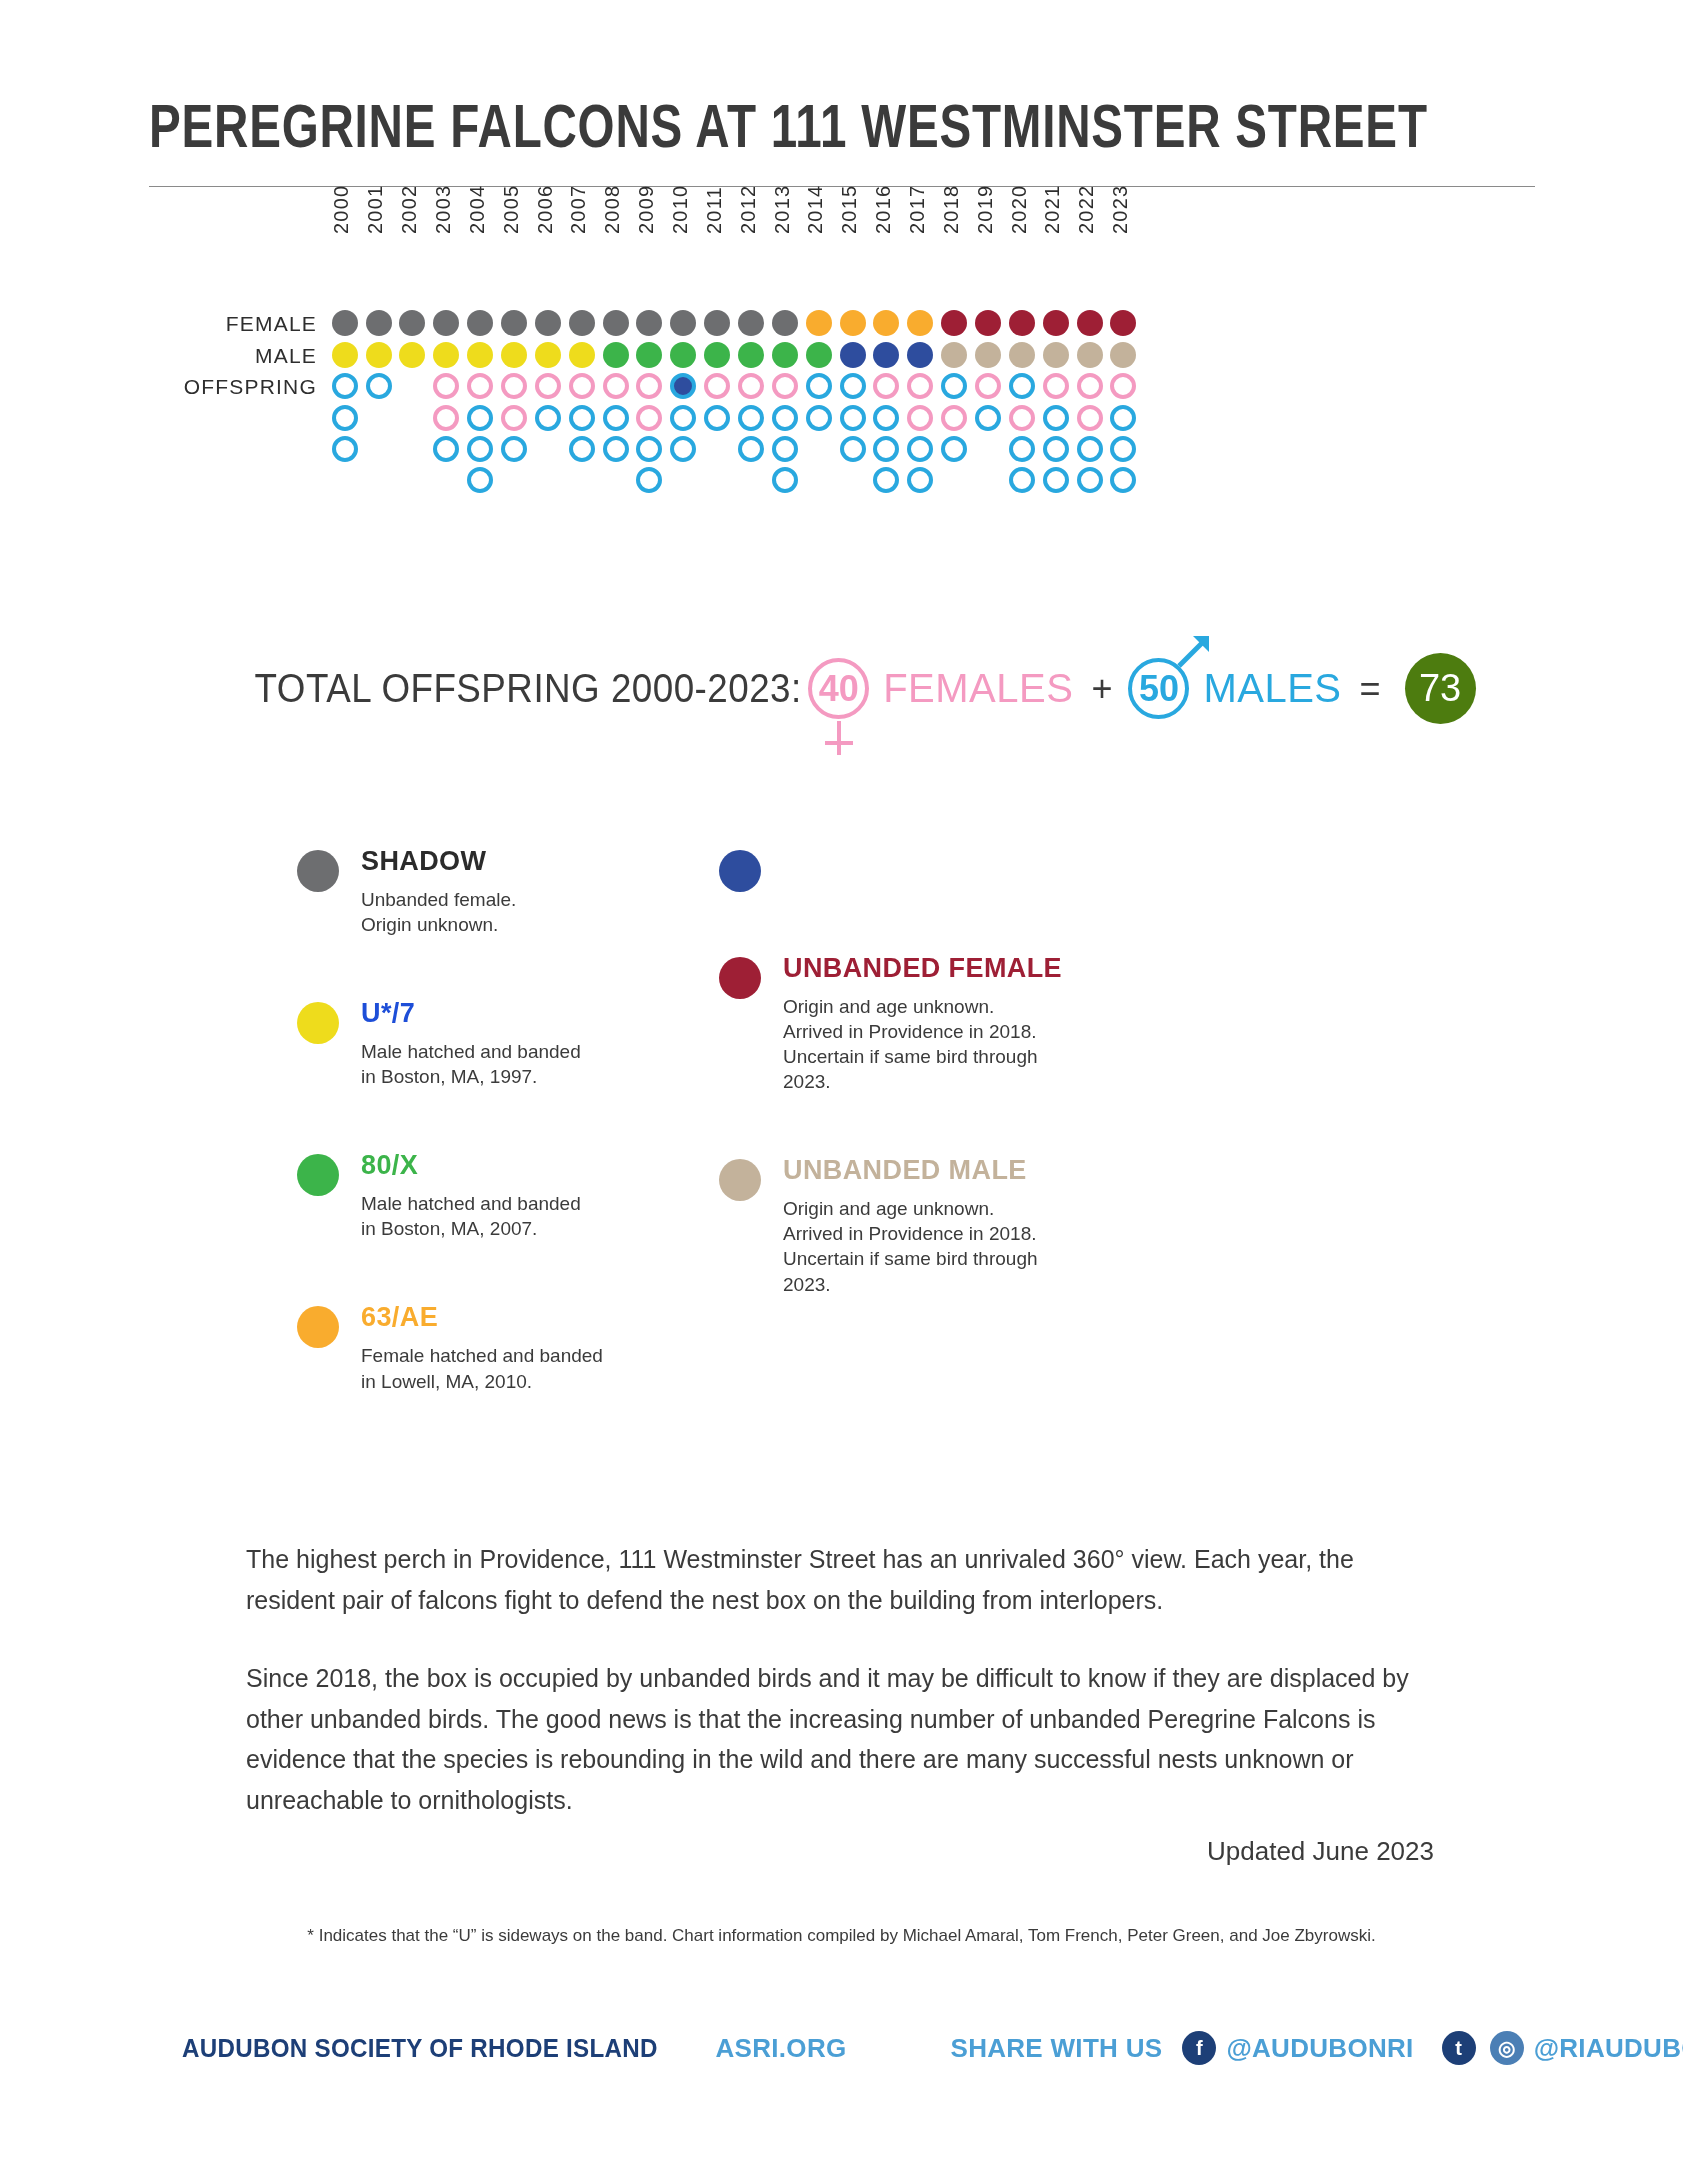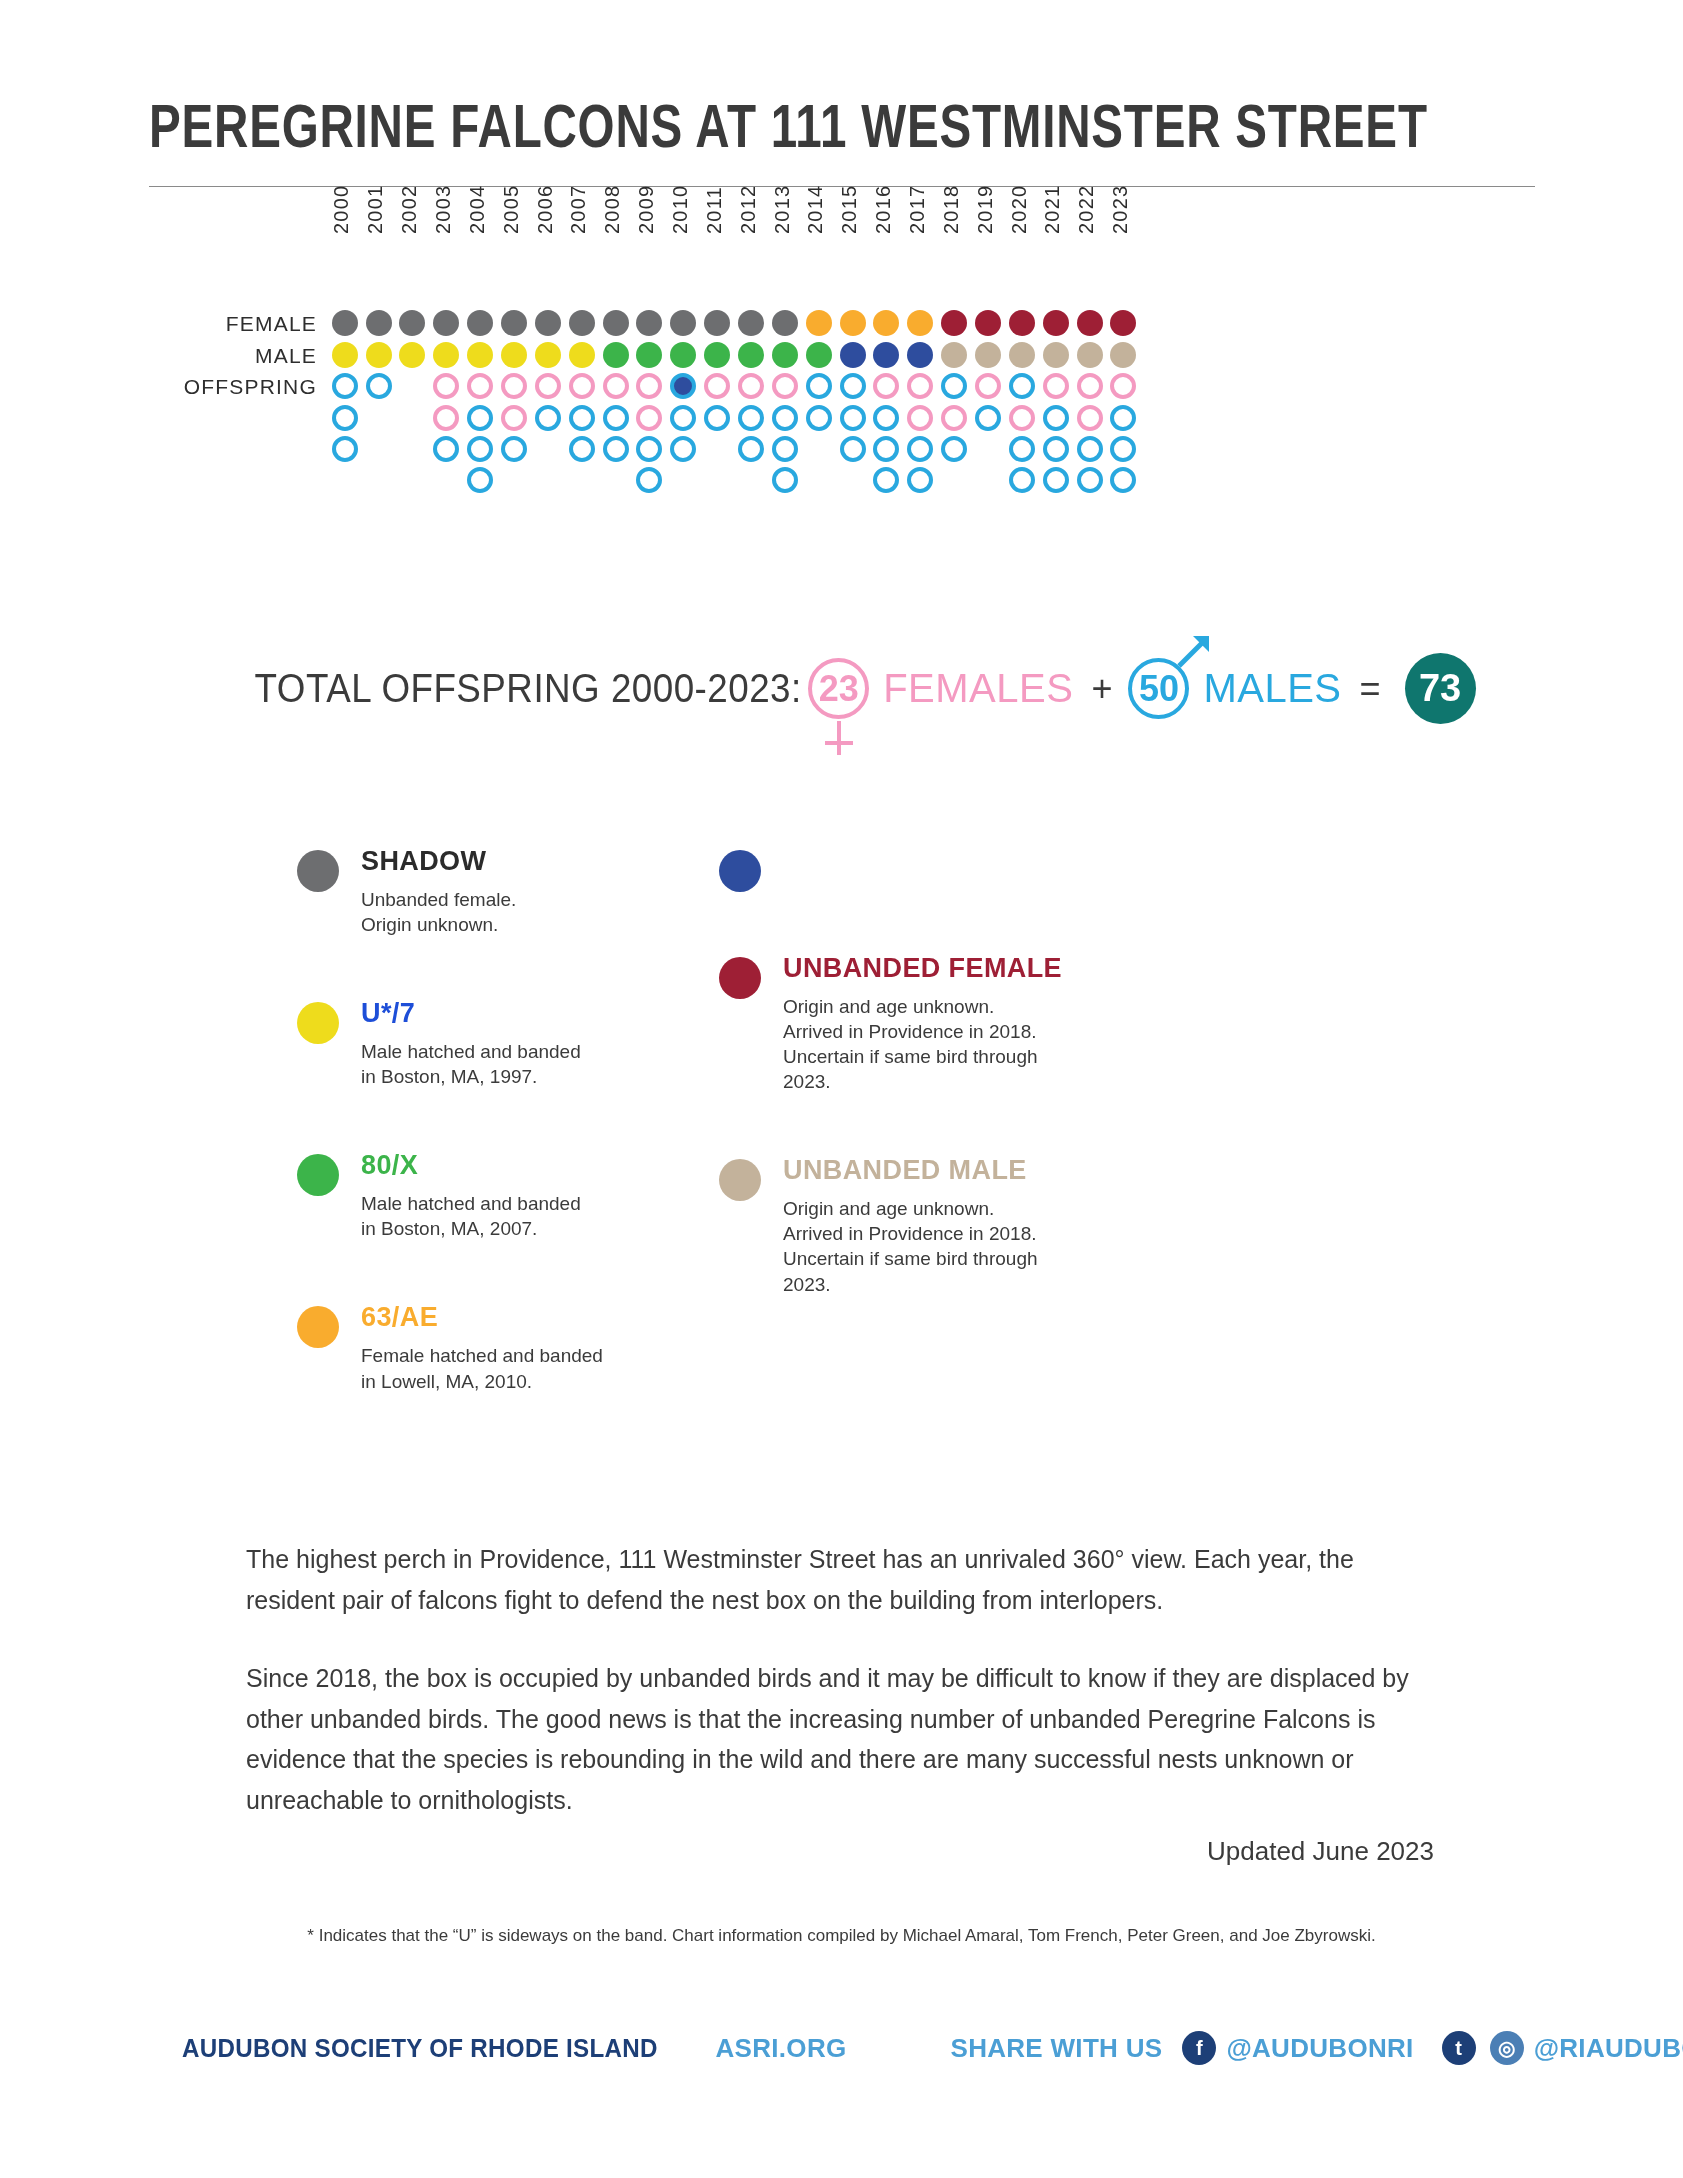--- a/index.html
+++ b/index.html
@@ -101,23 +101,23 @@
     transform:translateX(-50%);
   }
   .mars-arrow {
     position:absolute; right:-22px; top:-24px;
     width:34px; height:34px;
   }
   .totals-word { font-size:40px; letter-spacing:0.5px; margin:0 8px; white-space:nowrap; }
   .totals-op { font-size:36px; color:#3b3b3b; margin:0 10px; }
   .total-final {
     width:71px; height:71px; border-radius:50%;
-    background:#0f766e; color:#ffffff;
+    background:#4d7c0f; color:#ffffff;
     display:flex; align-items:center; justify-content:center;
-    font-size:38px; font-weight:bold; margin-left:14px;
+    font-size:38px; font-weight:normal; margin-left:14px;
     font-family:"Liberation Sans Narrow","Liberation Sans", sans-serif;
   }
 
   
   .legend {
     position:absolute; left:0; top:846px; width:1342px;
     display:flex; padding:0 257px 0 297px; gap:56px;
   }
   .legend-col { width:465px; }
   .legend-item { display:flex; gap:22px; margin-bottom:61px; }
@@ -325,21 +325,21 @@
       <div class="ring" style="left: 1110px; top: 194px; color: rgb(41, 168, 223);"></div>
       <div class="ring" style="left: 1110px; top: 225px; color: rgb(41, 168, 223);"></div>
       <div class="ring" style="left: 1110px; top: 256px; color: rgb(41, 168, 223);"></div>
     </div>
 </div>
 
 <div class="totals">
   <span class="totals-lead">TOTAL OFFSPRING 2000-2023:</span>
 
   <span class="sym" style="color:#f49ac1;">
-    <span class="sym-circle">23</span>
+    <span class="sym-circle">40</span>
     <span class="venus-stem"></span>
     <span class="venus-cross"></span>
   </span>
   <span class="totals-word" style="color:#f49ac1;">FEMALES</span>
 
   <span class="totals-op">+</span>
 
   <span class="sym" style="color:#29a8df;">
     <span class="sym-circle">50</span>
     <svg class="mars-arrow" viewBox="0 0 34 34">

